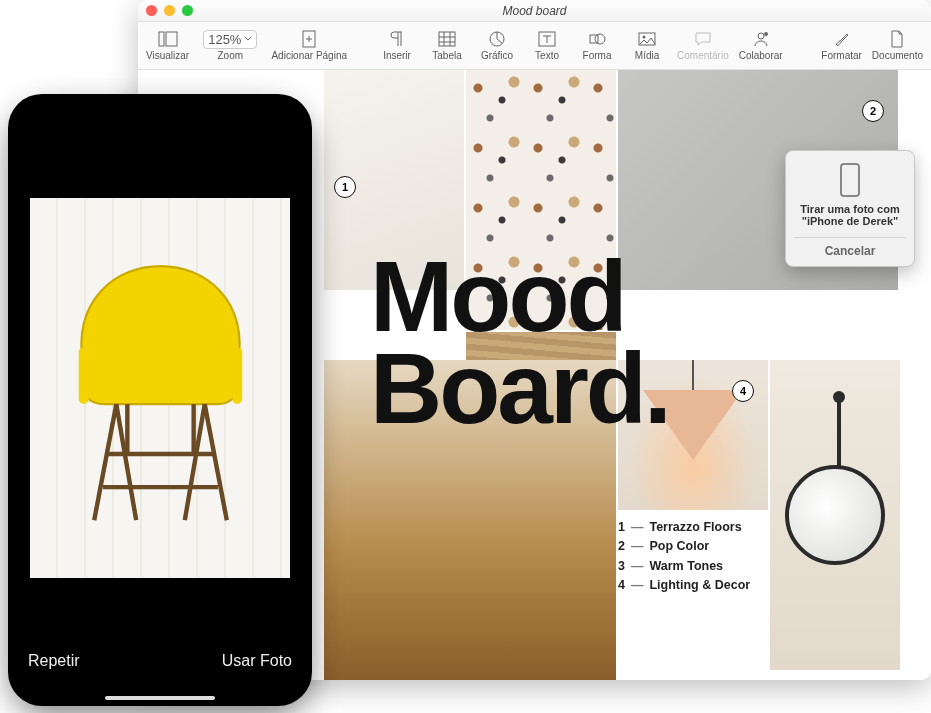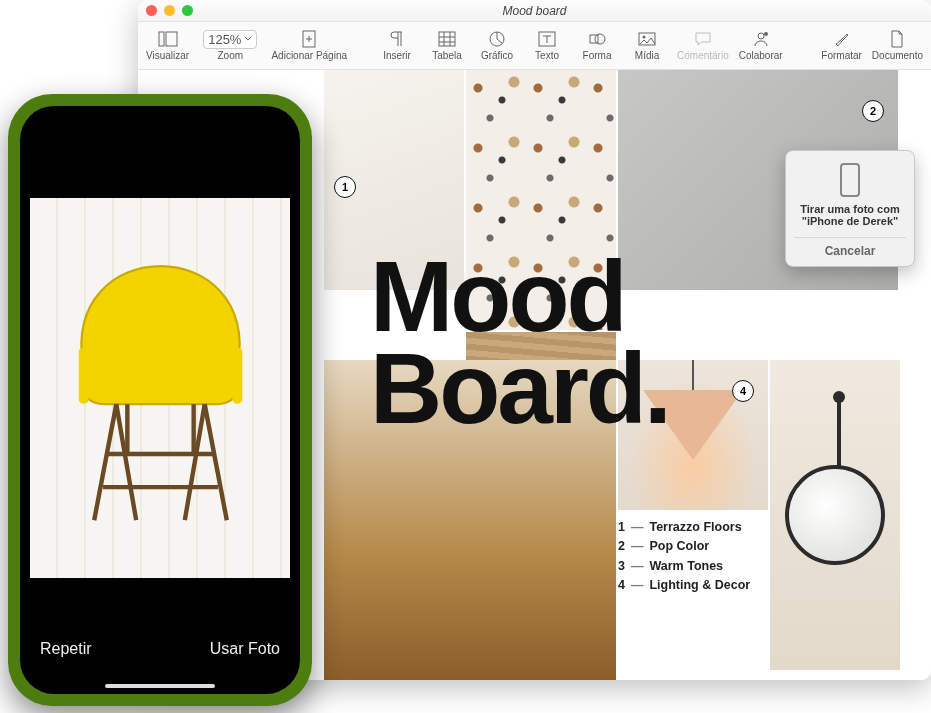--- a/index.html
+++ b/index.html
@@ -200,23 +200,22 @@
     padding-top:6px;
     color:#666;
     font-size:12px;
   }
 
   
   .iphone {
     position:absolute;
     left:8px; top:94px;
     width:304px; height:612px;
-    background:#4d7c0f;
+    background:#d946ef;
     border-radius:44px;
-    padding:12px;
     box-shadow: 0 12px 30px rgba(0,0,0,.45);
   }
   .iphone-screen{
     width:100%; height:100%;
     background:#000;
     border-radius:34px;
     overflow:hidden;
     position:relative;
     display:flex; flex-direction:column;
   }

